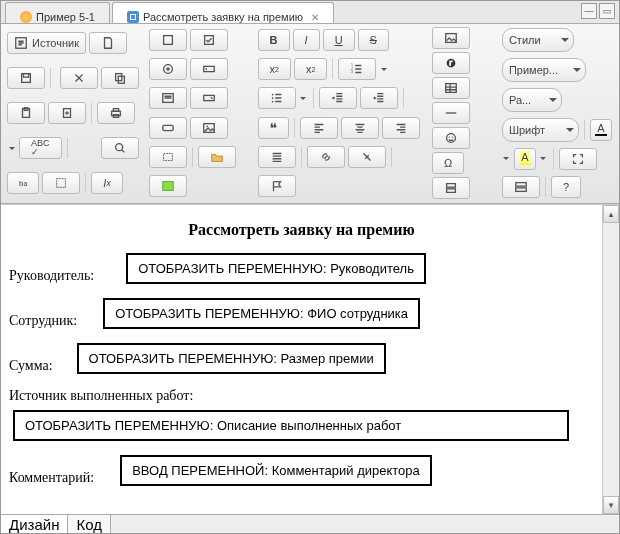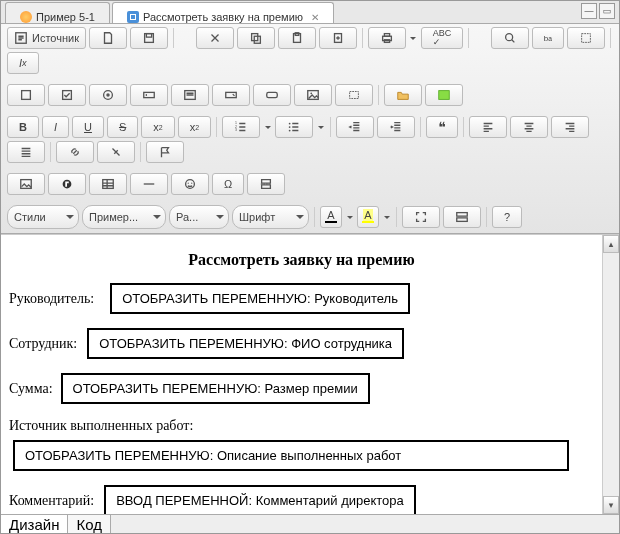--- a/index.html
+++ b/index.html
@@ -8,39 +8,39 @@
 .tab{display:flex;align-items:flex-end;height:20px;padding:0 14px;background:#eee;border:1px solid #aaa;border-bottom:none;border-radius:3px 3px 0 0;margin-right:2px;color:#333;font-size:11px;gap:4px}
 .tab.active{background:#fff}
 .tab .ticon{width:12px;height:12px;display:inline-block}
 .tab .close{margin-left:4px;color:#888;font-size:10px}
 .ticon.orange{border-radius:50%;background:radial-gradient(circle,#ffcc66,#ff9933)}
 .ticon.blue{border-radius:2px;background:#4a90d9;position:relative}
 .ticon.blue::after{content:"";position:absolute;inset:3px;border:1px solid #fff}
 .winctrl{position:absolute;right:4px;top:2px;display:flex;gap:2px}
 .winctrl span{width:14px;height:14px;border:1px solid #999;background:#f5f5f5;font-size:9px;display:flex;align-items:center;justify-content:center;color:#555}
 
-.toolarea{background:linear-gradient(#f7f7f7,#e4e4e4);border-bottom:1px solid #aaa;padding:3px 6px 4px;display:flex;flex-direction:column;gap:10px}
+.toolarea{background:linear-gradient(#f7f7f7,#e4e4e4);border-bottom:1px solid #aaa;padding:3px 6px 4px;display:flex;flex-direction:row;gap:10px}
 .trow{display:flex;align-items:center;gap:3px;flex-wrap:wrap}
 .tbtn{min-width:22px;height:22px;border:1px solid #bbb;background:linear-gradient(#fff,#e9e9e9);border-radius:3px;display:flex;align-items:center;justify-content:center;font-size:11px;color:#444;padding:0 11px;box-sizing:border-box}
 .tbtn svg{width:14px;height:14px}
 .tbtn.wide{min-width:auto;padding:0 6px;gap:4px}
 .sep{width:1px;height:20px;background:#ccc;margin:0 2px}
 .dd{height:22px;border:1px solid #bbb;background:linear-gradient(#fff,#e9e9e9);border-radius:10px;display:flex;align-items:center;padding:0 14px 0 6px;font-size:11px;color:#444;position:relative;min-width:50px}
 .dd::after{content:"";position:absolute;right:4px;top:9px;border:4px solid transparent;border-top-color:#555}
 .caret{width:9px;display:flex;align-items:center;justify-content:center}
 .caret::after{content:"";border:3px solid transparent;border-top-color:#555;margin-top:3px}
 
 .editor-wrap{flex:1;display:flex;background:#fff;border-top:1px solid #ccc;min-height:0}
 .editor{flex:1;background:#fff;padding:10px 8px;overflow:auto;color:#000;font-family:"Times New Roman",serif;font-size:14px}
 .vscroll{width:16px;background:#eee;border-left:1px solid #ccc;display:flex;flex-direction:column}
 .sarrow{height:16px;border:1px solid #bbb;background:linear-gradient(#fff,#ddd);display:flex;align-items:center;justify-content:center;font-size:9px;color:#555}
 .strack{flex:1;background:#eee}
 
 .doc-title{text-align:center;font-weight:bold;font-family:"Times New Roman",serif;font-size:16px;margin:6px 0 14px}
-.field-row{display:flex;align-items:center;gap:6px;margin:10px 0 14px}
+.field-row{display:flex;align-items:flex-end;gap:22px;margin:10px 0 14px}
 .field-label{font-family:"Times New Roman",serif;font-size:14px;white-space:nowrap}
 .varbox{border:2px solid #000;padding:6px 10px;font-family:Arial,sans-serif;font-size:13px;display:inline-block}
 .field-row.stack{flex-direction:column;align-items:flex-start;gap:6px}
 .field-row.stack .varbox{margin-left:4px}
 .full .varbox{display:block}
 
 .bottomtabs{display:flex;height:18px;background:#eee;border-top:1px solid #aaa;font-size:15px}
 .btab{padding:1px 8px;border-right:1px solid #aaa;border-top:1px solid #aaa;background:#f7f7f7;margin-top:-1px}
 .btab.active{background:#fff}
 

